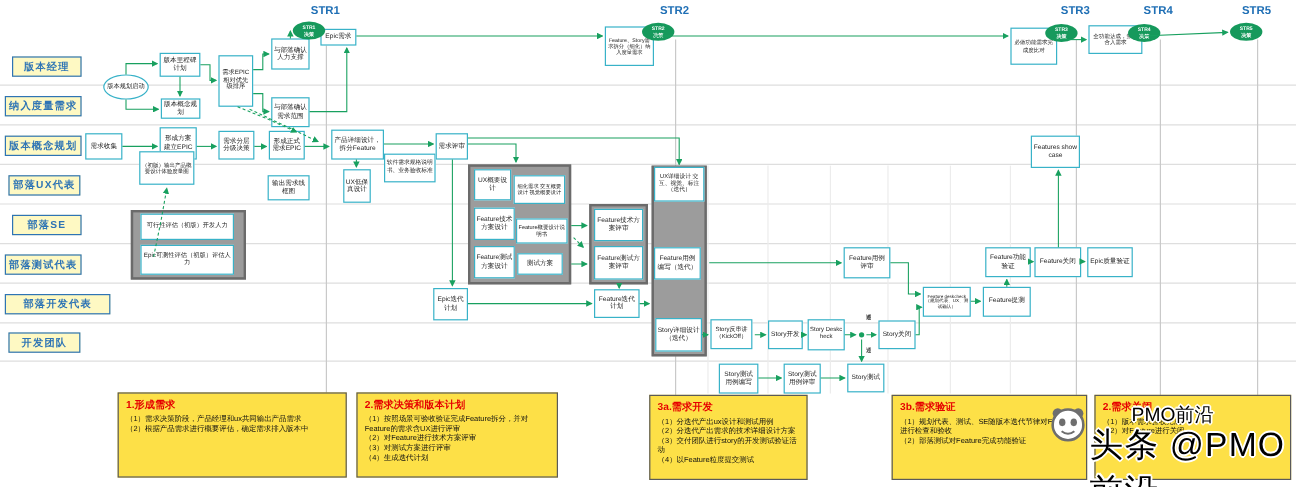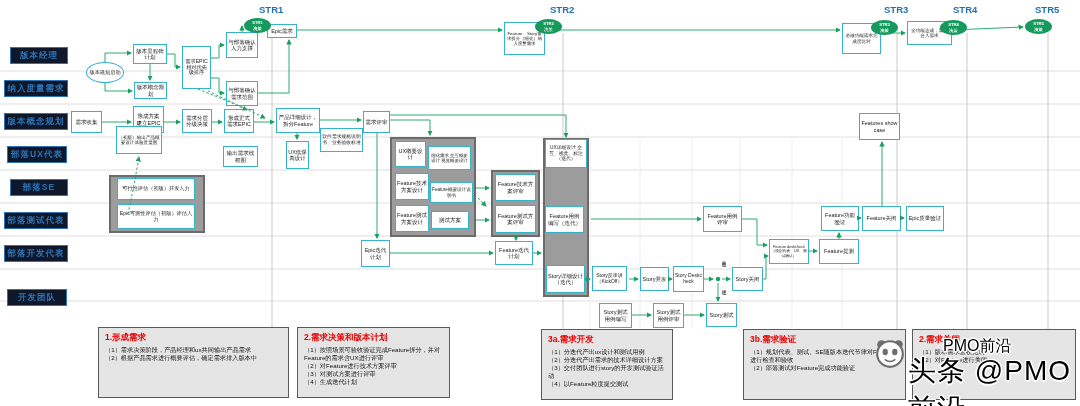--- a/index.html
+++ b/index.html
@@ -1,31 +1,31 @@
 <!DOCTYPE html>
 <html><head>
 <meta charset="utf-8">
 <style>
   html,body{margin:0;padding:0;background:#fff}
   .canvas{position:relative;width:1080px;height:406px;background:#fff;overflow:hidden;
     font-family:"Liberation Sans","DejaVu Sans",sans-serif;}
   svg.layer{position:absolute;left:0;top:0;z-index:1}
   svg.arrows{position:absolute;left:0;top:0;z-index:5;pointer-events:none}
   .lane{position:absolute;z-index:3;display:flex;align-items:center;justify-content:center;
-    border:1px solid #2e74b5;color:#2e74b5;background:#0f172a;font-size:8.5px;font-weight:bold;letter-spacing:1px;box-sizing:border-box}
+    border:1px solid #2e74b5;color:#2e74b5;background:#fef9c3;font-size:8.5px;font-weight:bold;letter-spacing:1px;box-sizing:border-box}
   .strlbl{position:absolute;z-index:3;color:#1f6fb5;font-weight:bold;font-size:9.5px}
   .m-oval{position:absolute;z-index:4;background:#16995c;border-radius:50%;color:#fff;font-size:4.2px;
     font-weight:bold;display:flex;align-items:center;justify-content:center;text-align:center;
     white-space:pre-line;line-height:1.25}
   .node{position:absolute;z-index:3;background:#fff;border:1px solid #38b2c8;color:#1c1c1c;font-size:5.5px;
     line-height:1.15;display:flex;align-items:center;justify-content:center;text-align:center;
     padding:1px;box-sizing:border-box;white-space:pre-line;word-break:break-all}
   .oval{border-radius:50%}
   .group{position:absolute;z-index:2;background:#9c9c9c;border:2px solid #6b6b6b;box-sizing:border-box}
-  .phase{position:absolute;z-index:2;background:#e5e5e5;border:1px solid #5a5a5a;box-sizing:border-box;
+  .phase{position:absolute;z-index:2;background:#fde047;border:1px solid #5a5a5a;box-sizing:border-box;
     padding:4px 6px;color:#111;overflow:hidden}
   .phase .t{color:#e60000;font-weight:bold;font-size:8.5px;margin-bottom:2px}
   .phase .b{font-size:6.2px;line-height:1.3;white-space:pre-line}
   .vlabel{position:absolute;z-index:4;writing-mode:vertical-rl;font-size:4.5px;color:#333;line-height:1}
   .wm{position:absolute;z-index:6;color:#000000;font-weight:normal;
     text-shadow:-1.5px 0 #fff,1.5px 0 #fff,0 -1.5px #fff,0 1.5px #fff,-1px -1px #fff,1px 1px #fff,-1px 1px #fff,1px -1px #fff}
   .wm-small{font-size:16px}
   .wm-big{font-size:28px;letter-spacing:1px}
   .panda{position:absolute;z-index:6}
 </style>
@@ -66,22 +66,22 @@
   <div class="group" style="left:390px;top:137px;width:86px;height:100px"></div>
   <div class="group" style="left:491px;top:170px;width:49px;height:67px"></div>
   <div class="group" style="left:543px;top:138px;width:46px;height:159px"></div>
 
   <div class="lane" style="left:10px;top:47px;width:58px;height:17px">版本经理</div>
   <div class="lane" style="left:4px;top:80px;width:64px;height:17px">纳入度量需求</div>
   <div class="lane" style="left:4px;top:113px;width:64px;height:17px">版本概念规划</div>
   <div class="lane" style="left:7px;top:146px;width:60px;height:17px">部落UX代表</div>
   <div class="lane" style="left:10px;top:179px;width:58px;height:17px">部落SE</div>
   <div class="lane" style="left:4px;top:212px;width:64px;height:17px">部落测试代表</div>
-  <div class="lane" style="left:4px;top:245px;width:64px;height:17px">部落开发代表</div>
-  <div class="lane" style="left:7px;top:289px;width:60px;height:17px">开发团队</div>
+  <div class="lane" style="left:4px;top:245px;width:88px;height:17px">部落开发代表</div>
+  <div class="lane" style="left:7px;top:277px;width:60px;height:17px">开发团队</div>
 
   <div class="strlbl" style="left:259px;top:4px">STR1</div>
   <div class="strlbl" style="left:550px;top:4px">STR2</div>
   <div class="strlbl" style="left:884px;top:4px">STR3</div>
   <div class="strlbl" style="left:953px;top:4px">STR4</div>
   <div class="strlbl" style="left:1035px;top:4px">STR5</div>
   <div class="m-oval" style="left:244px;top:18px;width:27px;height:15px">STR1
 决策</div>
   <div class="m-oval" style="left:535px;top:19px;width:27px;height:15px">STR2
 决策</div>
@@ -143,21 +143,21 @@
   <div class="node" style="left:907px;top:21px;width:45px;height:24px;font-size:4.6px">全功能达成，禁止合入需求</div>
 
   <div class="vlabel" style="left:721px;top:258px">不通过</div>
   <div class="vlabel" style="left:721px;top:286px">通过</div>
 
   <div class="phase" style="left:98px;top:327px;width:191px;height:71px">
     <div class="t">1.形成需求</div>
     <div class="b">（1）需求决策阶段，产品经理和ux共同输出产品需求
 （2）根据产品需求进行概要评估，确定需求排入版本中</div>
   </div>
-  <div class="phase" style="left:297px;top:327px;width:153px;height:71px">
+  <div class="phase" style="left:297px;top:327px;width:168px;height:71px">
     <div class="t">2.需求决策和版本计划</div>
     <div class="b">（1）按照场景可验收验证完成Feature拆分，并对Feature的需求含UX进行评审
 （2）对Feature进行技术方案评审
 （3）对测试方案进行评审
 （4）生成迭代计划</div>
   </div>
   <div class="phase" style="left:541px;top:329px;width:132px;height:71px">
     <div class="t">3a.需求开发</div>
     <div class="b">（1）分迭代产出ux设计和测试用例
 （2）分迭代产出需求的技术详细设计方案

